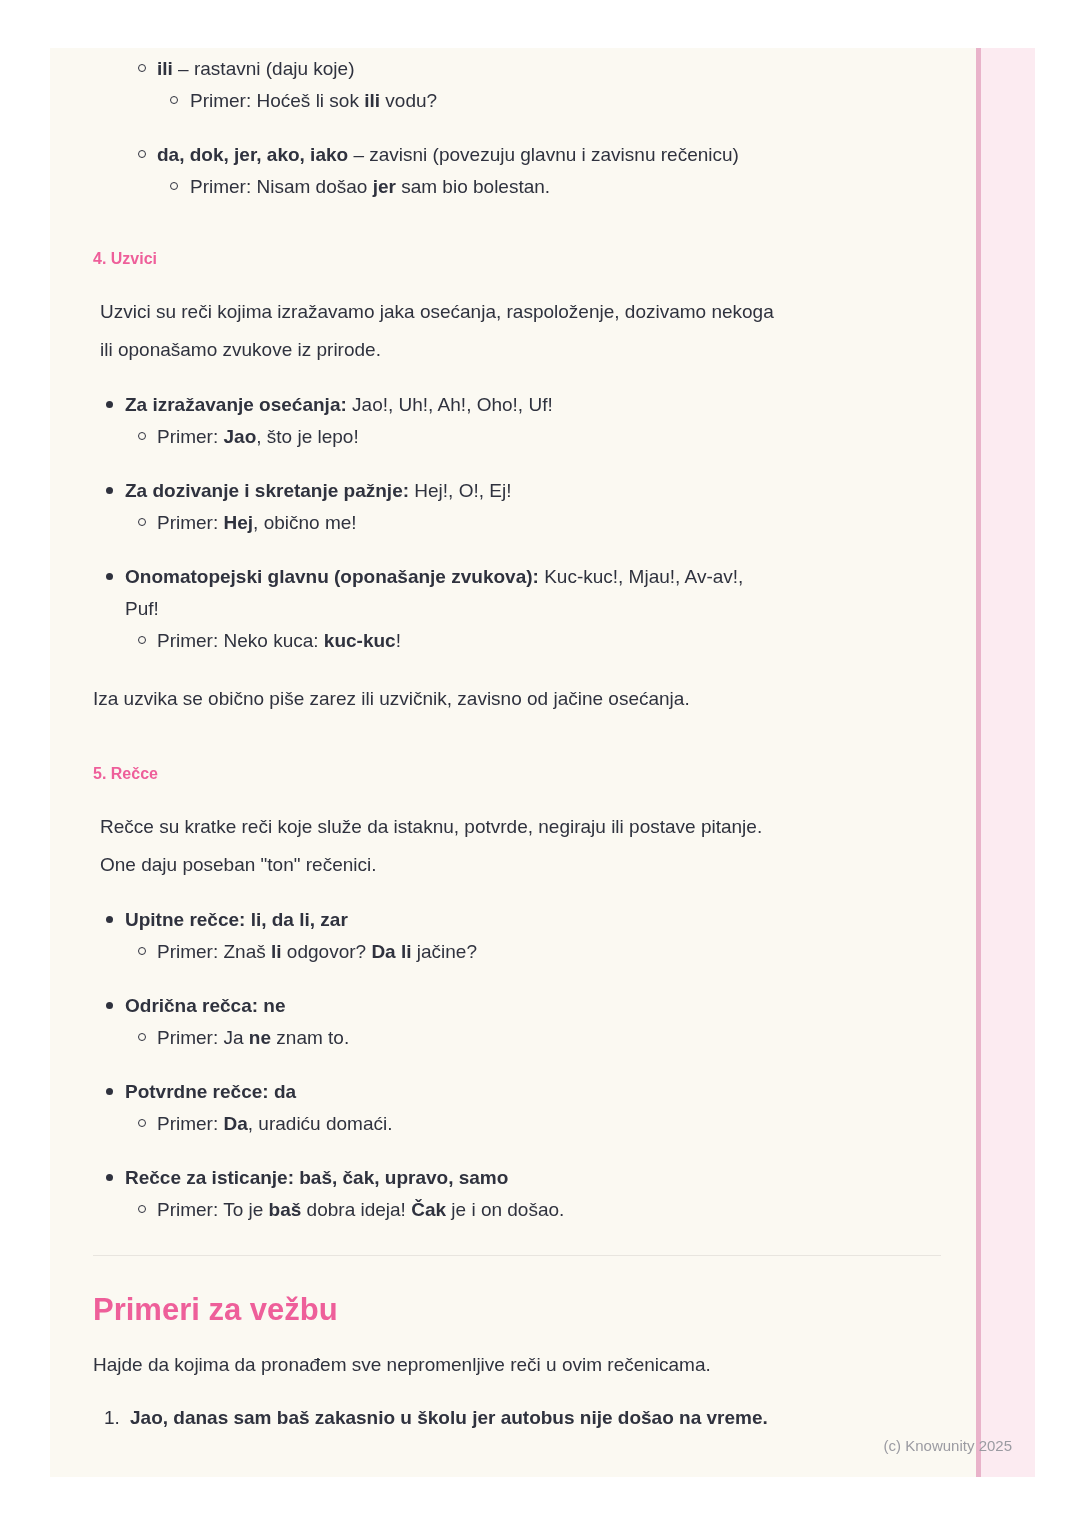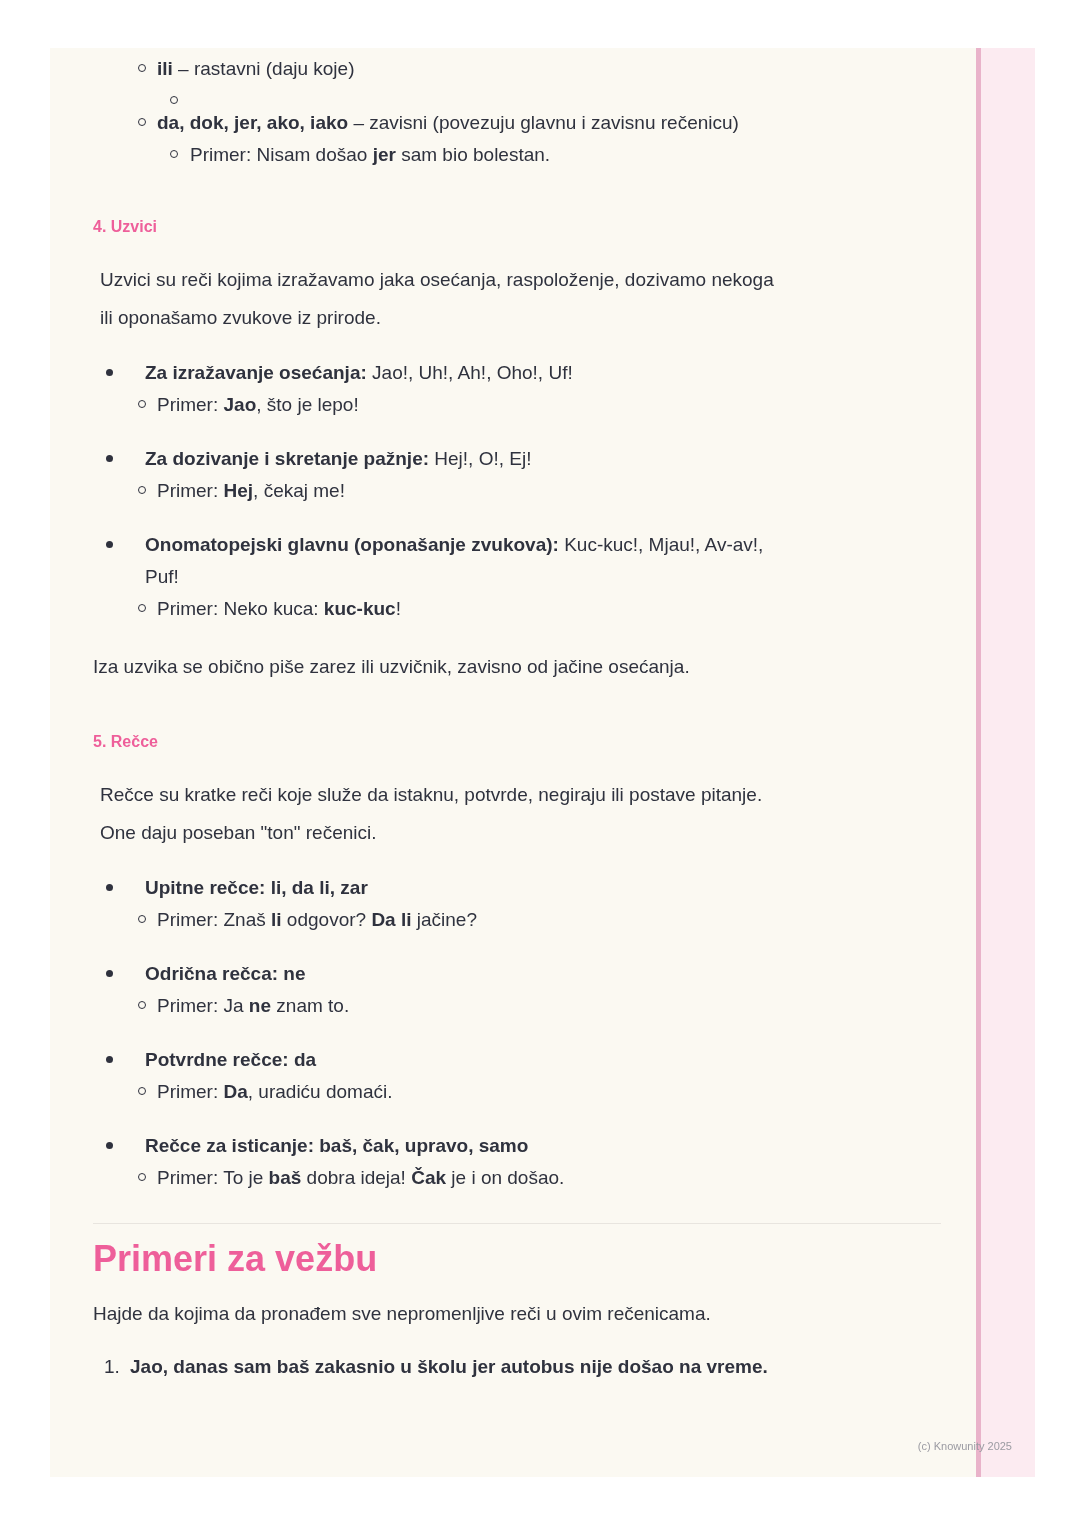--- a/index.html
+++ b/index.html
@@ -34,21 +34,21 @@
     left: 43px;
     top: 0;
     width: 848px;
     padding-top: 5px;
     color: #2f323e;
     font-size: 19px;
     z-index: 1;
   }
   b { font-weight: 700; }
   .li { display: flex; line-height: 32px; }
-  .l1 { padding-left: 13px; gap: 20px; }
+  .l1 { padding-left: 13px; }
   .l2 { padding-left: 45px; }
   .l3 { padding-left: 77px; }
   .mk { flex: 0 0 19px; position: relative; }
   .l3 .mk { flex: 0 0 20px; }
   .mk.disc::before {
     content: "";
     position: absolute;
     left: 0; top: 12px;
     width: 7px; height: 7px;
     border-radius: 50%;
@@ -80,40 +80,40 @@
   }
   .blk { display: block; }
   p.note { margin: 23px 0 0 0; line-height: 38px; }
   .divider {
     margin-top: 29px;
     border: 0;
     border-top: 1px solid #e8e5df;
     height: 0;
   }
   h2.big {
-    margin: 14px 0 0 0;
-    font-size: 36px;
+    margin: 33px 0 0 0;
+    font-size: 31px;
     line-height: 42px;
     font-weight: 700;
     color: #ee5f9a;
   }
   p.practice-intro { margin: 15px 0 0 0; line-height: 38px; }
   .oli {
     margin-top: 18px;
     display: flex;
     line-height: 32px;
     padding-left: 11px;
   }
   .num { flex: 0 0 26px; }
   .otx { flex: 1 1 auto; font-weight: 700; }
   .copyright {
     position: absolute;
     top: 1388px;
     right: 23px;
-    font-size: 11px;
+    font-size: 15px;
     line-height: 20px;
     color: #9b9ba2;
     z-index: 2;
   }
 </style>
 </head>
 <body>
 
 <div class="page">
   <div class="stripe"></div>
@@ -121,20 +121,21 @@
   <div class="content">
 
     <div class="intro-list">
       <div class="item">
         <div class="li l2">
           <span class="mk ring"></span>
           <span class="tx"><b>ili</b><span> – rastavni (daju koje)</span></span>
         </div>
         <div class="li l3">
           <span class="mk ring"></span>
+          <span class="tx"><span>Primer: Hoćeš li sok </span><b>ili</b><span> vodu?</span></span>
         </div>
       </div>
       <div class="item">
         <div class="li l2">
           <span class="mk ring"></span>
           <span class="tx"><b>da, dok, jer, ako, iako</b><span> – zavisni (povezuju glavnu i zavisnu rečenicu)</span></span>
         </div>
         <div class="li l3">
           <span class="mk ring"></span>
           <span class="tx"><span>Primer: Nisam došao </span><b>jer</b><span> sam bio bolestan.</span></span>
@@ -159,21 +160,21 @@
           <span class="tx"><span>Primer: </span><b>Jao</b><span>, što je lepo!</span></span>
         </div>
       </div>
       <div class="item">
         <div class="li l1">
           <span class="mk disc"></span>
           <span class="tx"><b>Za dozivanje i skretanje pažnje:</b><span> Hej!, O!, Ej!</span></span>
         </div>
         <div class="li l2">
           <span class="mk ring"></span>
-          <span class="tx"><span>Primer: </span><b>Hej</b><span>, čekaj me!</span></span>
+          <span class="tx"><span>Primer: </span><b>Hej</b><span>, obično me!</span></span>
         </div>
       </div>
       <div class="item">
         <div class="li l1">
           <span class="mk disc"></span>
           <span class="tx"><b>Onomatopejski glavnu (oponašanje zvukova):</b><span> Kuc-kuc!, Mjau!, Av-av!,</span><span class="blk">Puf!</span></span>
         </div>
         <div class="li l2">
           <span class="mk ring"></span>
           <span class="tx"><span>Primer: Neko kuca: </span><b>kuc-kuc</b><span>!</span></span>

